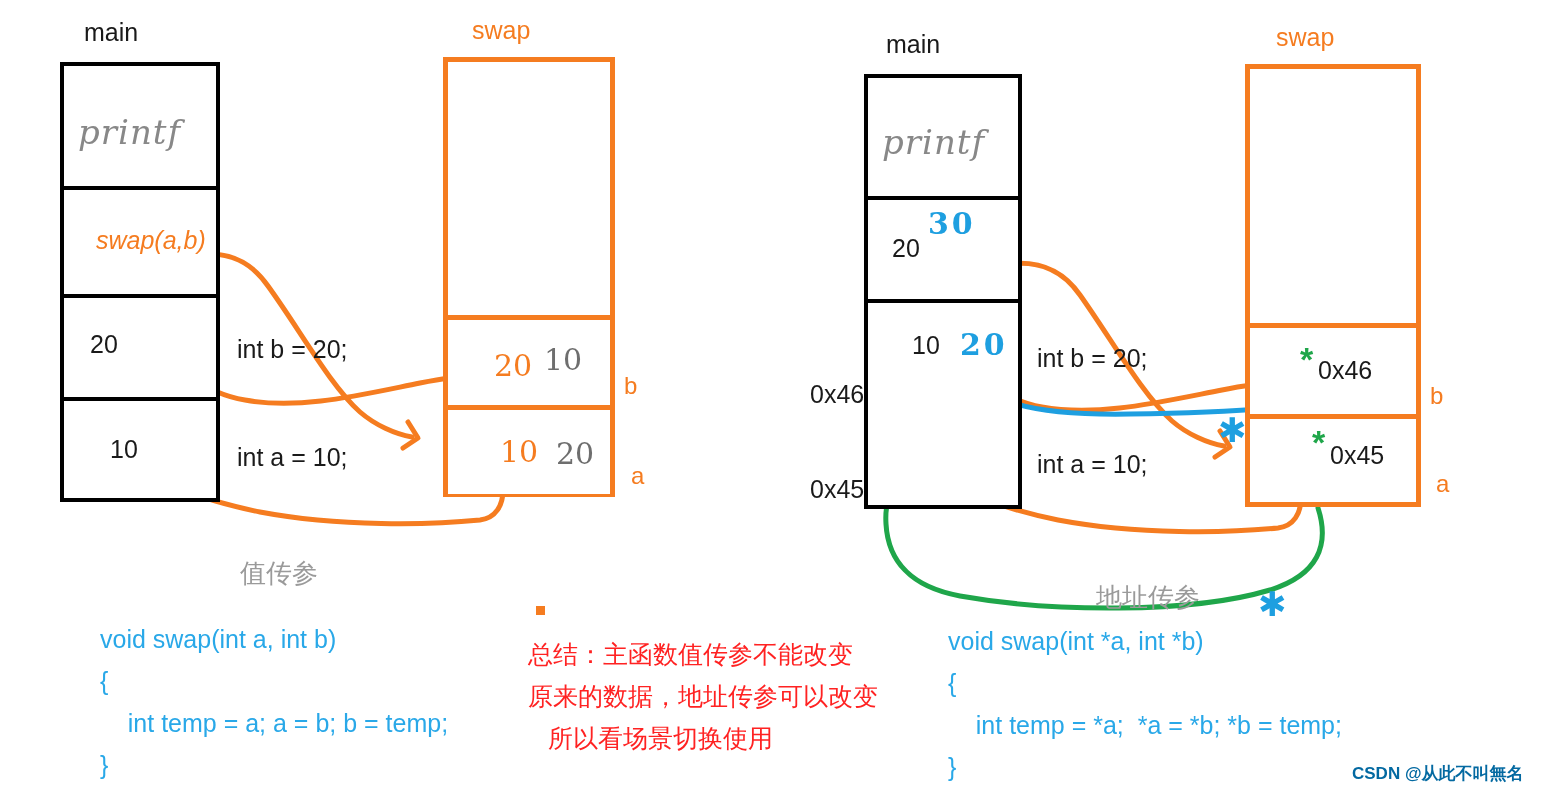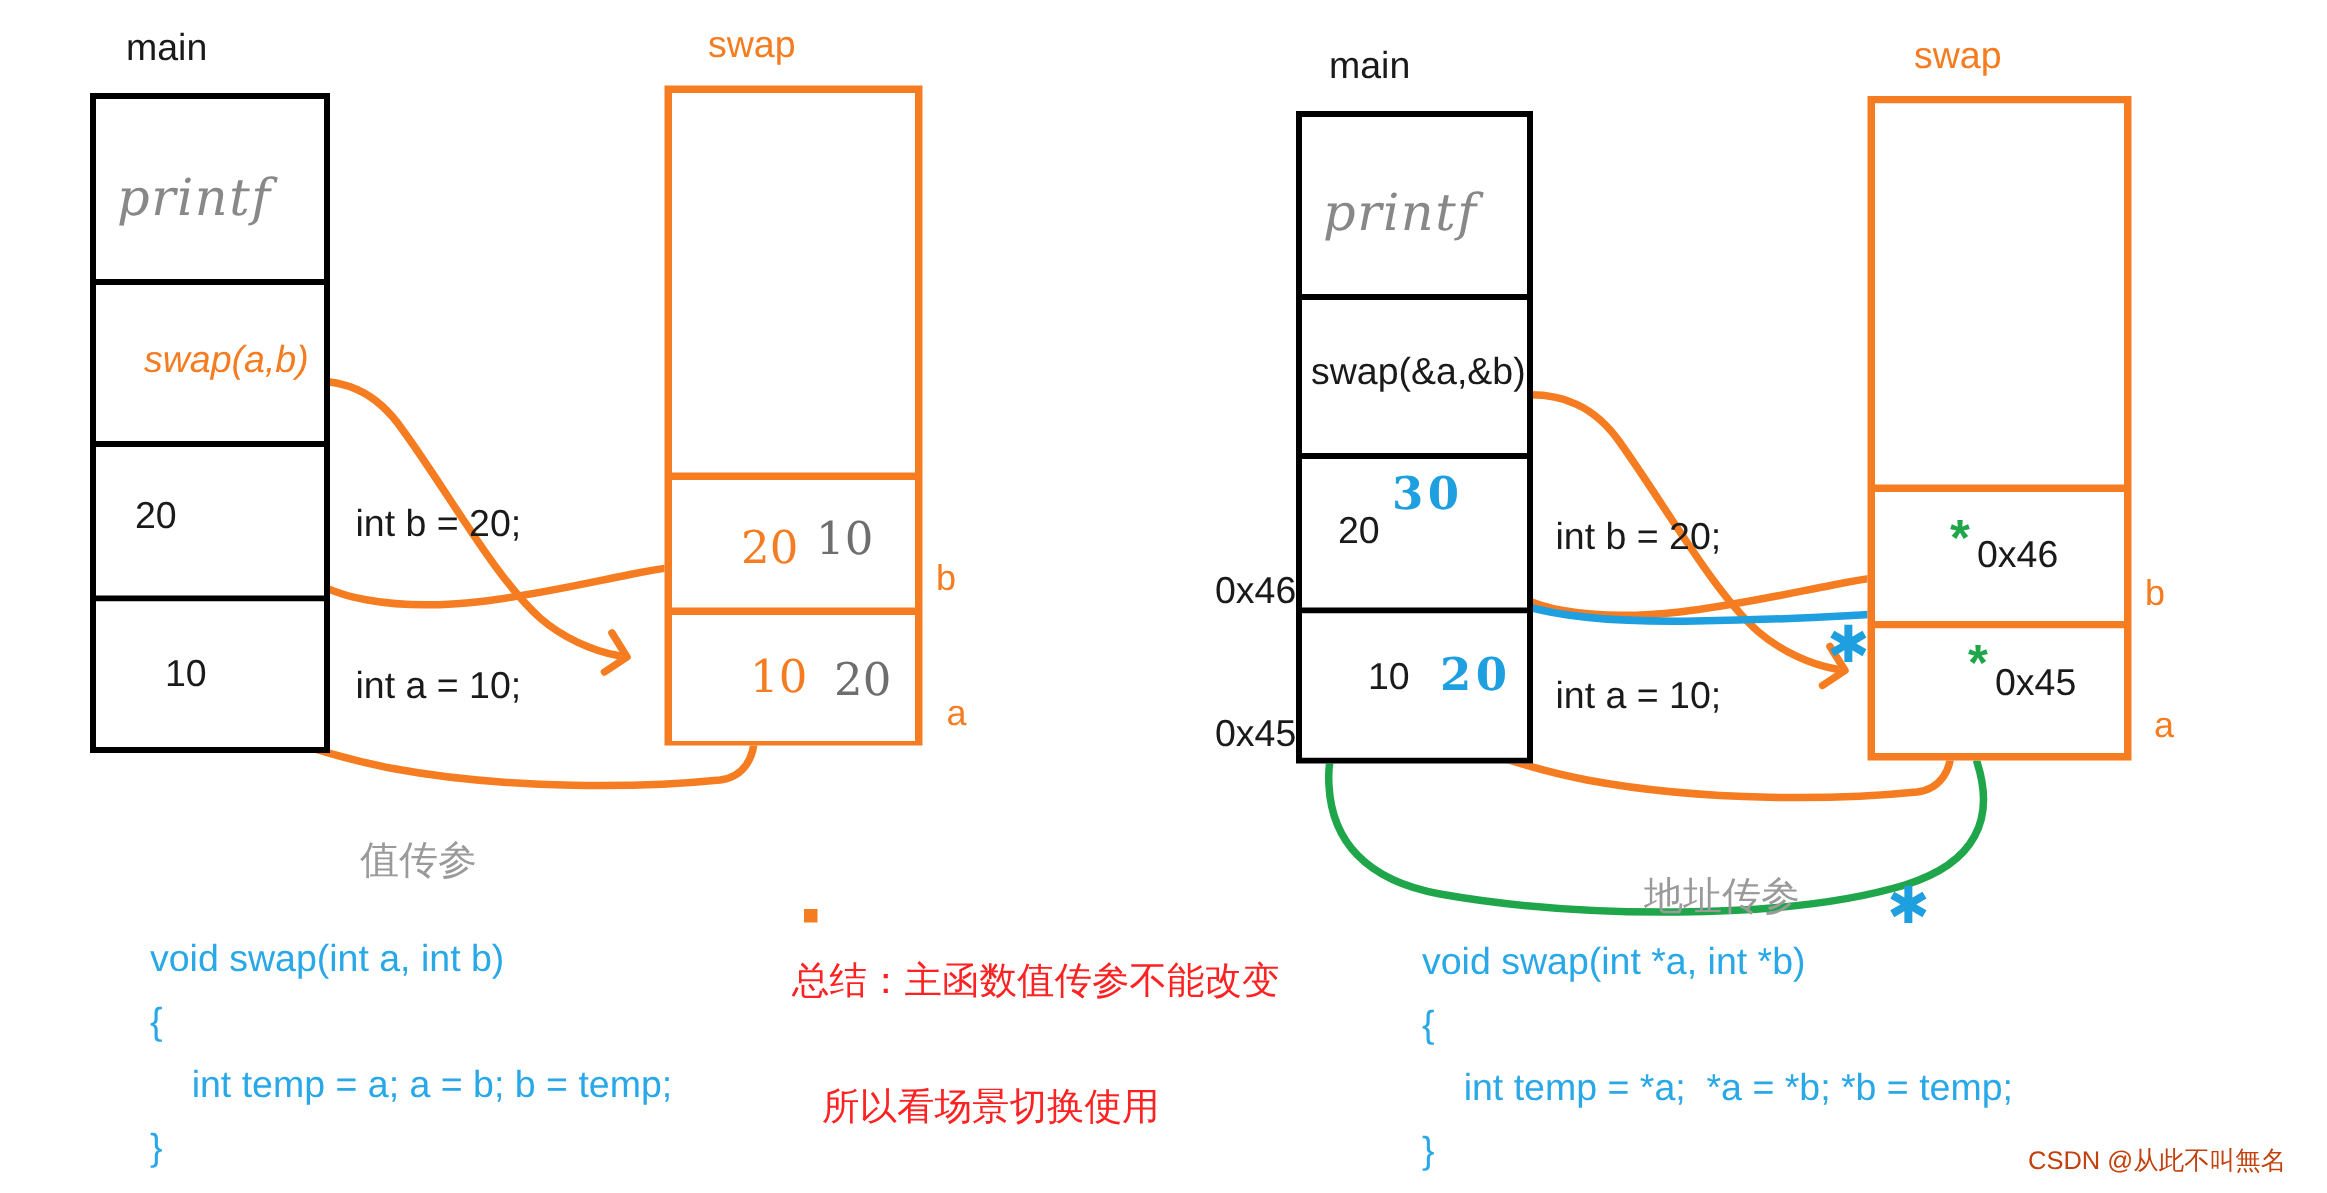--- a/index.html
+++ b/index.html
@@ -125,23 +125,24 @@
     line-height: 42px;
     white-space: pre;
   }
   .bullet-sq {
     position: absolute;
     width: 9px; height: 9px;
     background: #F57C20;
   }
   .watermark {
     position: absolute;
-    color: #c2410c;
+    color: #0369a1;
     font-size: 17px;
     white-space: nowrap;
+    font-weight: bold;
   }
   .ast {
     position: absolute;
     font-size: 34px;
     font-weight: bold;
     line-height: 1;
     white-space: nowrap;
   }
   .ast-green { color: #1FA64A; }
   .ast-blue { color: #1E9FE0; }
@@ -246,31 +247,29 @@
 
   <div class="cn-gray" style="left:240px; top:556px;">值传参</div>
 
   <div class="code-block" style="left:100px; top:618px;">void swap(int a, int b)
 {
     int temp = a; a = b; b = temp;
 }</div>
 
   <div class="bullet-sq" style="left:536px; top:606px;"></div>
   <div class="note-red" style="left:528px; top:633px;">总结：主函数值传参不能改变</div>
+  <div class="note-red" style="left:528px; top:675px;">原来的数据，地址传参可以改变</div>
   <div class="note-red" style="left:528px; top:717px;margin-left:20px;">所以看场景切换使用</div>
 
   <div class="frame-title title-black abs" style="left:886px; top:32px;">main</div>
   <div class="frame-title title-orange abs" style="left:1276px; top:25px;">swap</div>
 
   <div class="stack-main abs" style="left:864px; top:74px; width:158px; height:435px;">
     <div class="stack-cell cell-sep-black" style="height:122px;">
       <span class="hand-gray" style="left:14px; top:44px;">printf</span>
-    </div>
-    <div class="stack-cell cell-sep-black" style="height:106px;">
-      <span class="cell-text" style="left:6px; top:34px;">swap(&amp;a,&amp;b)</span>
     </div>
     <div class="stack-cell cell-sep-black" style="height:103px;">
       <span class="cell-text" style="left:24px; top:34px;">20</span>
       <span class="hand-num hand-blue" style="left:60px; top:6px; letter-spacing:3px;">30</span>
     </div>
     <div class="stack-cell" style="height:96px;">
       <span class="cell-text" style="left:44px; top:28px;">10</span>
       <span class="hand-num hand-blue" style="left:92px; top:24px; letter-spacing:3px;">20</span>
     </div>
   </div>

